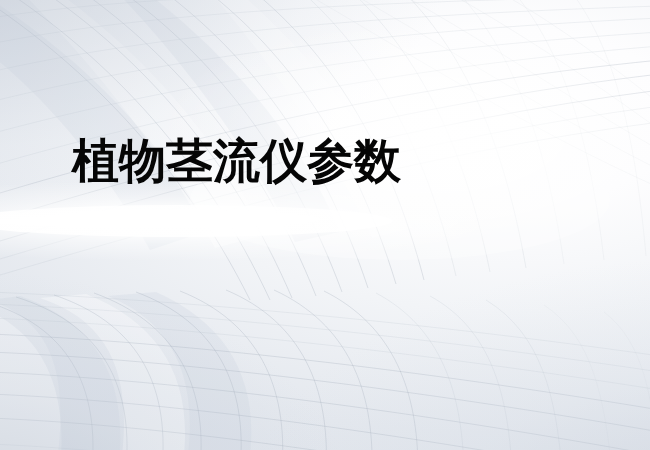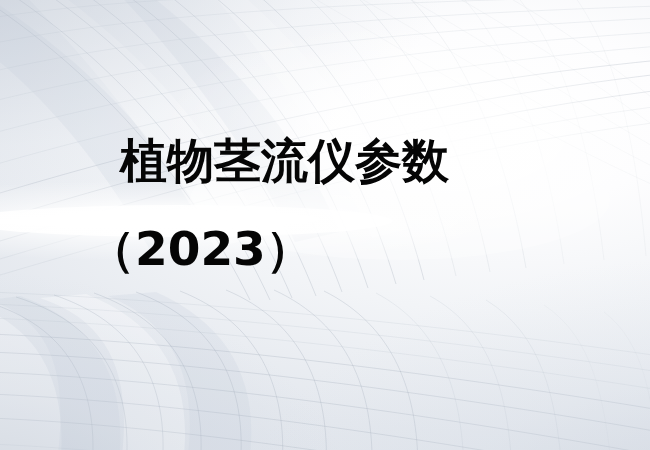--- a/index.html
+++ b/index.html
@@ -107,21 +107,20 @@
     position: absolute;
     left: 72px;
     top: 133px;
     font-size: 47px;
     line-height: 56px;
     font-weight: bold;
     color: #050505;
     letter-spacing: 0px;
     white-space: nowrap;
     font-family: "DejaVu Sans", "Liberation Sans", sans-serif;
-    margin-left: 48px;
   }
 
   #title-line-2 {
     position: absolute;
     left: 88px;
     top: 221px;
     font-size: 47px;
     line-height: 56px;
     font-weight: bold;
     color: #050505;
@@ -244,16 +243,15 @@
   </div>
 
   <div class="bg-layer" id="bg-shade-topleft"></div>
   <div class="bg-layer" id="bg-shade-bottomleft"></div>
   <div class="bg-layer" id="bg-shade-bottomright"></div>
   <div class="bg-layer" id="bg-highlight2"></div>
   <div class="bg-layer" id="bg-highlight"></div>
 
   <div id="title-block">
     <div id="title-line-1">植物茎流仪参数</div>
-    <div id="title-line-2">（2023）</div>
   </div>
 
 </div>
 
 </body></html>

